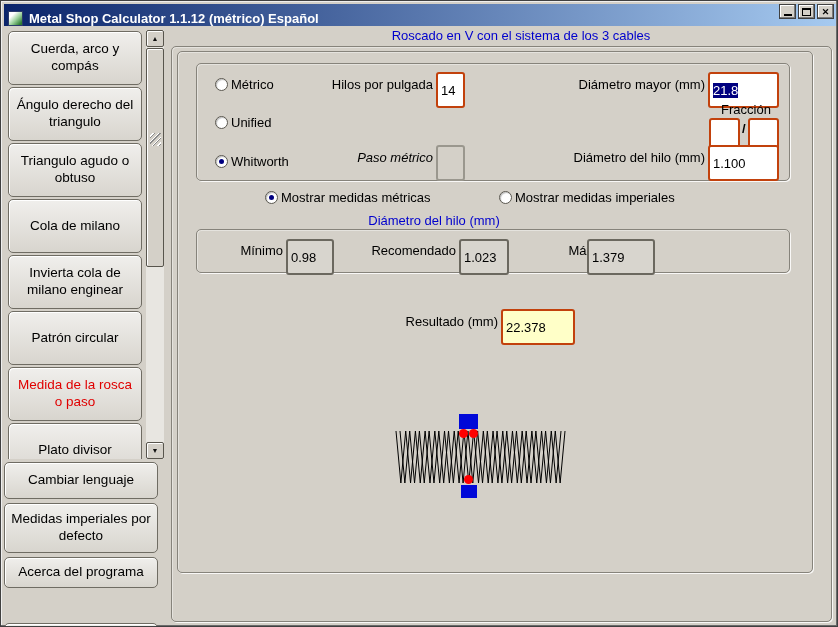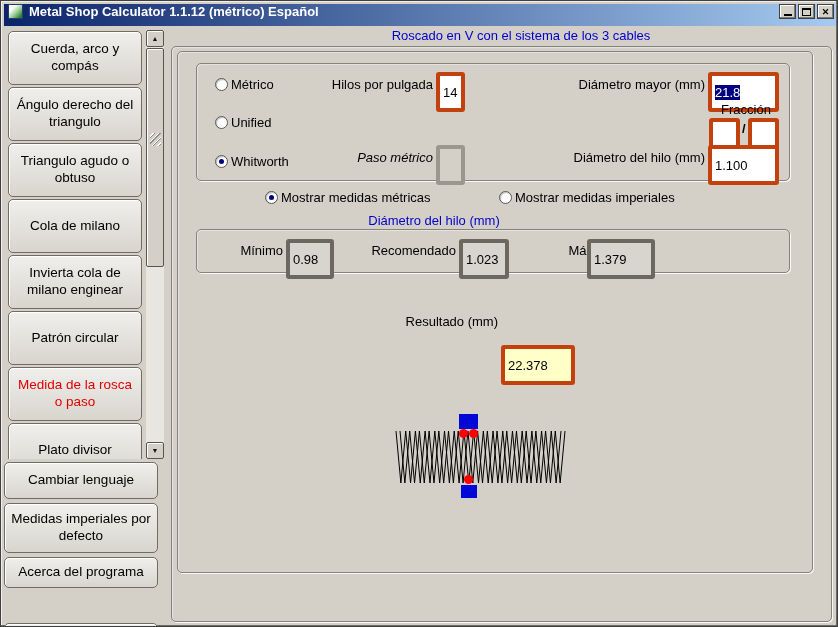--- a/index.html
+++ b/index.html
@@ -7,21 +7,21 @@
   #window{
     position:relative;width:838px;height:627px;
     background:#d4d0c8;border:1px solid #404040;
     box-shadow:inset -1px -1px 0 #6a6a6a, inset 1px 1px 0 #efefef;
     font-family:"Liberation Sans",sans-serif;overflow:hidden;
   }
   
   .titlebar{
     position:absolute;left:3px;top:3px;width:832px;height:22px;
     background:linear-gradient(90deg,var(--tb1),var(--tb2));
-    display:flex;align-items:flex-start;color:#fff;font-weight:bold;font-size:13px;
+    display:flex;align-items:flex-end;color:#fff;font-weight:bold;font-size:13px;
   }
   .app-icon{width:15px;height:15px;margin:0 6px 0 4px;border:1px solid #2a3a6a;
     background:linear-gradient(135deg,#ffffff 25%,#9fd49f 55%,#2e7d32 90%);}
   .capbtns{position:absolute;right:3px;top:3px;display:flex;gap:2px;}
   .capbtn{width:17px;height:15px;background:#d4d0c8;border:1px solid #404040;
     box-shadow:inset -1px -1px 0 #7a7a7a, inset 1px 1px 0 #fff;
     display:flex;align-items:center;justify-content:center;
     font-size:9px;font-weight:bold;color:#000;padding:0;}
   .capbtn .minbar{width:8px;height:2px;background:#000;margin-top:7px;}
   .capbtn .maxbox{width:9px;height:8px;border:1px solid #000;border-top:2px solid #000;}
@@ -50,25 +50,25 @@
   
   .panel{position:absolute;border:1px solid #86837b;border-radius:5px;
     box-shadow:1px 1px 0 rgba(255,255,255,.85), inset 1px 1px 0 rgba(255,255,255,.4);}
   
   .lbl{position:absolute;font-size:13px;color:#000;line-height:15px;}
   .lbl.right{text-align:right;}
   .lbl.center{text-align:center;}
   .lbl.blue{color:var(--blue);}
   .lbl.gray{color:#000000;font-style:italic;}
   
-  .inp{position:absolute;background:#fff;border:4px solid #c2410c;border-radius:3px;
+  .inp{position:absolute;background:#fff;border:2px solid #c2410c;border-radius:3px;
     font-size:13px;color:#000;display:flex;align-items:center;padding:16px 3px;overflow:hidden;}
   .inp.grayfill{background:#d8d5ce;border-color:#6b685f;}
   .inp.disabled{background:#d4d0c8;border-color:#9a978e;}
-  .inp.yellow{background:var(--resbg);margin-top:36px;}
+  .inp.yellow{background:var(--resbg);}
   .inp .sel{background:var(--selbg);color:#fff;}
   
   .radio{position:absolute;width:13px;height:13px;border-radius:50%;background:#fff;
     border:1px solid #5a574f;box-shadow:inset 1px 1px 1px rgba(0,0,0,.25);}
   .radio.checked::after{content:"";position:absolute;left:3px;top:3px;width:5px;height:5px;
     border-radius:50%;background:var(--selbg);}
   .svgwrap{position:absolute;left:388px;top:410px;width:180px;height:92px;}
 </style>
 </head>
 <body>

